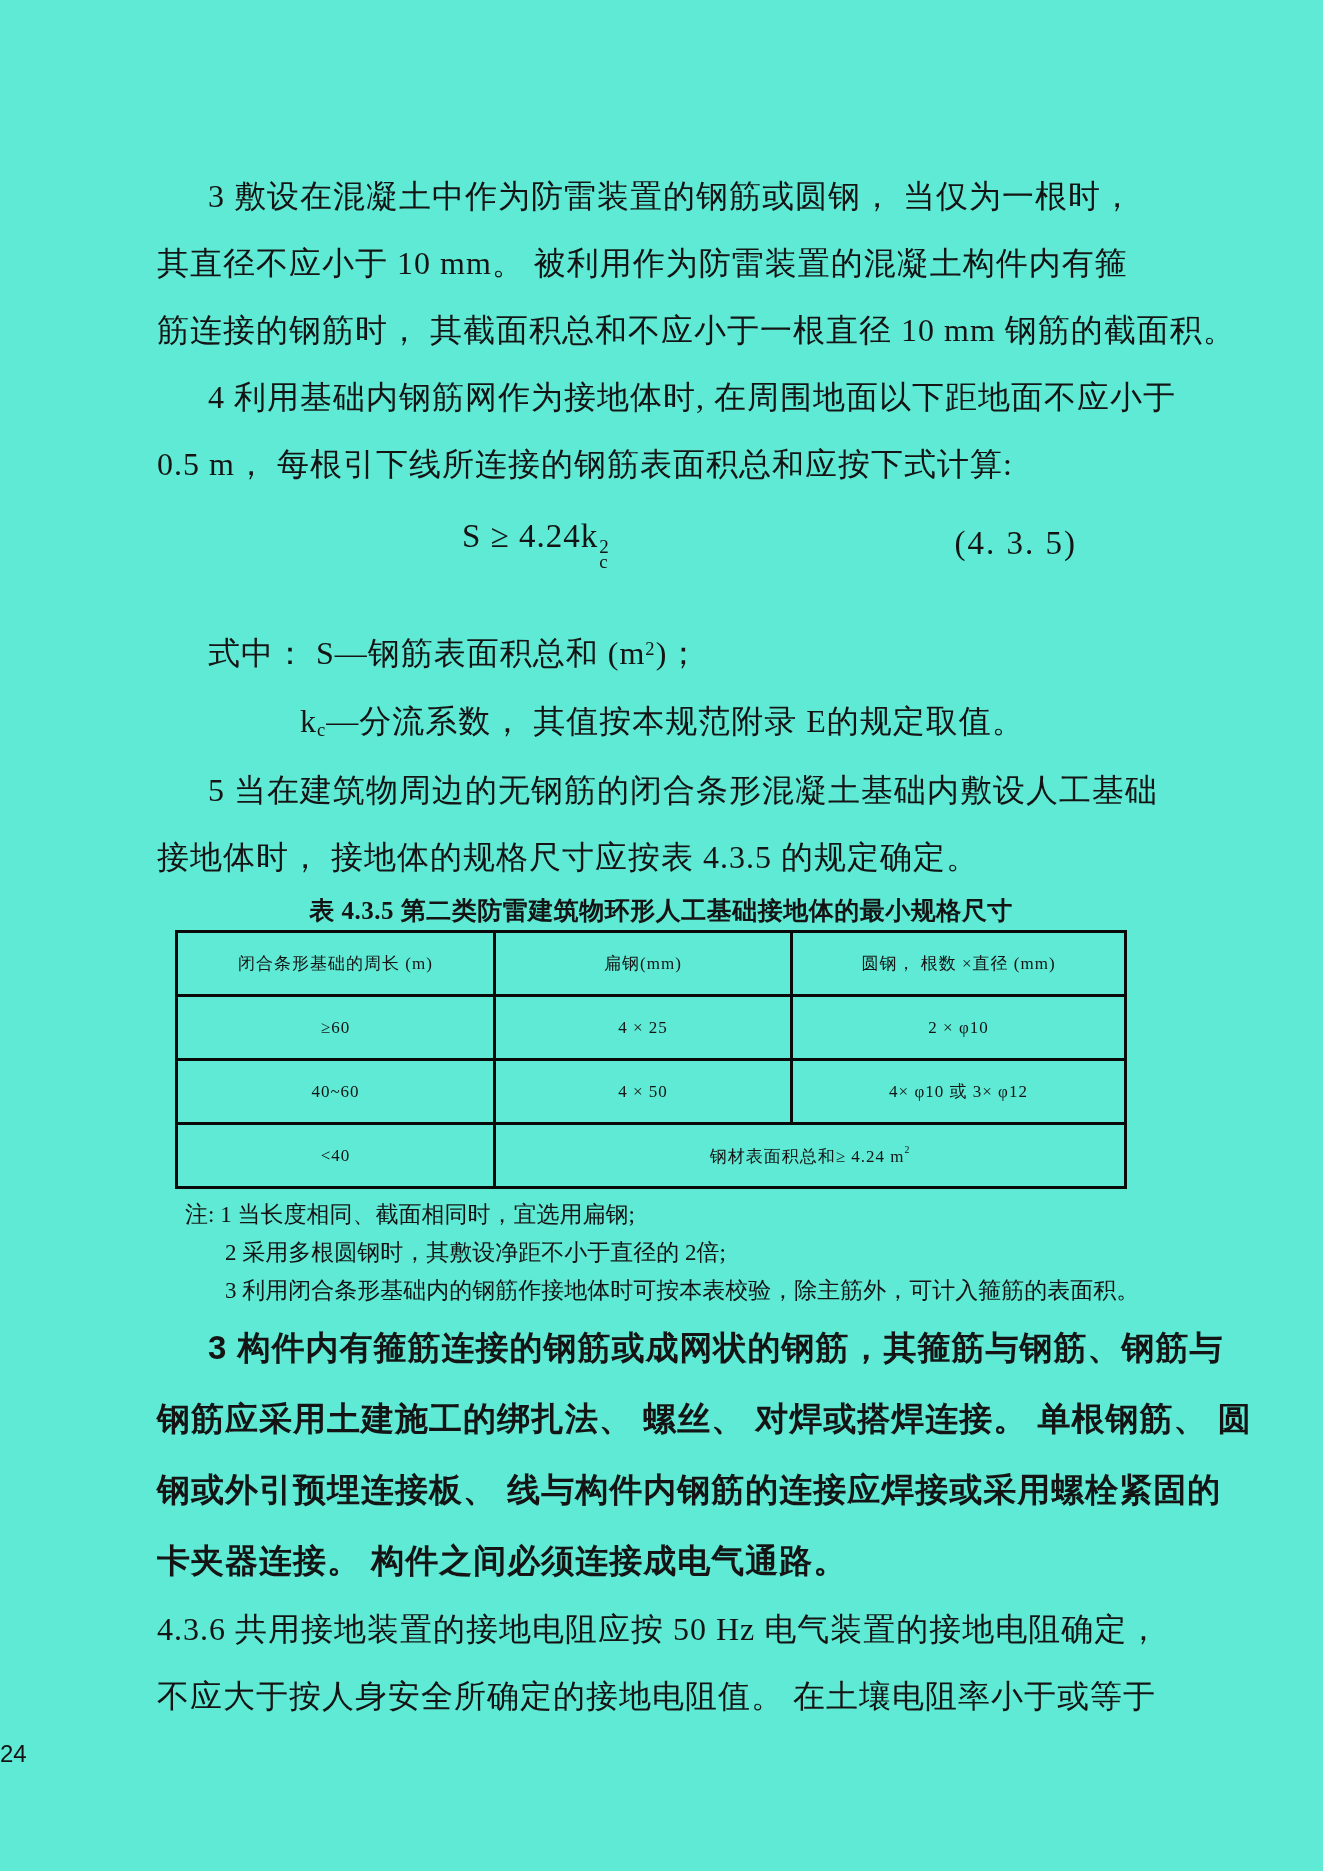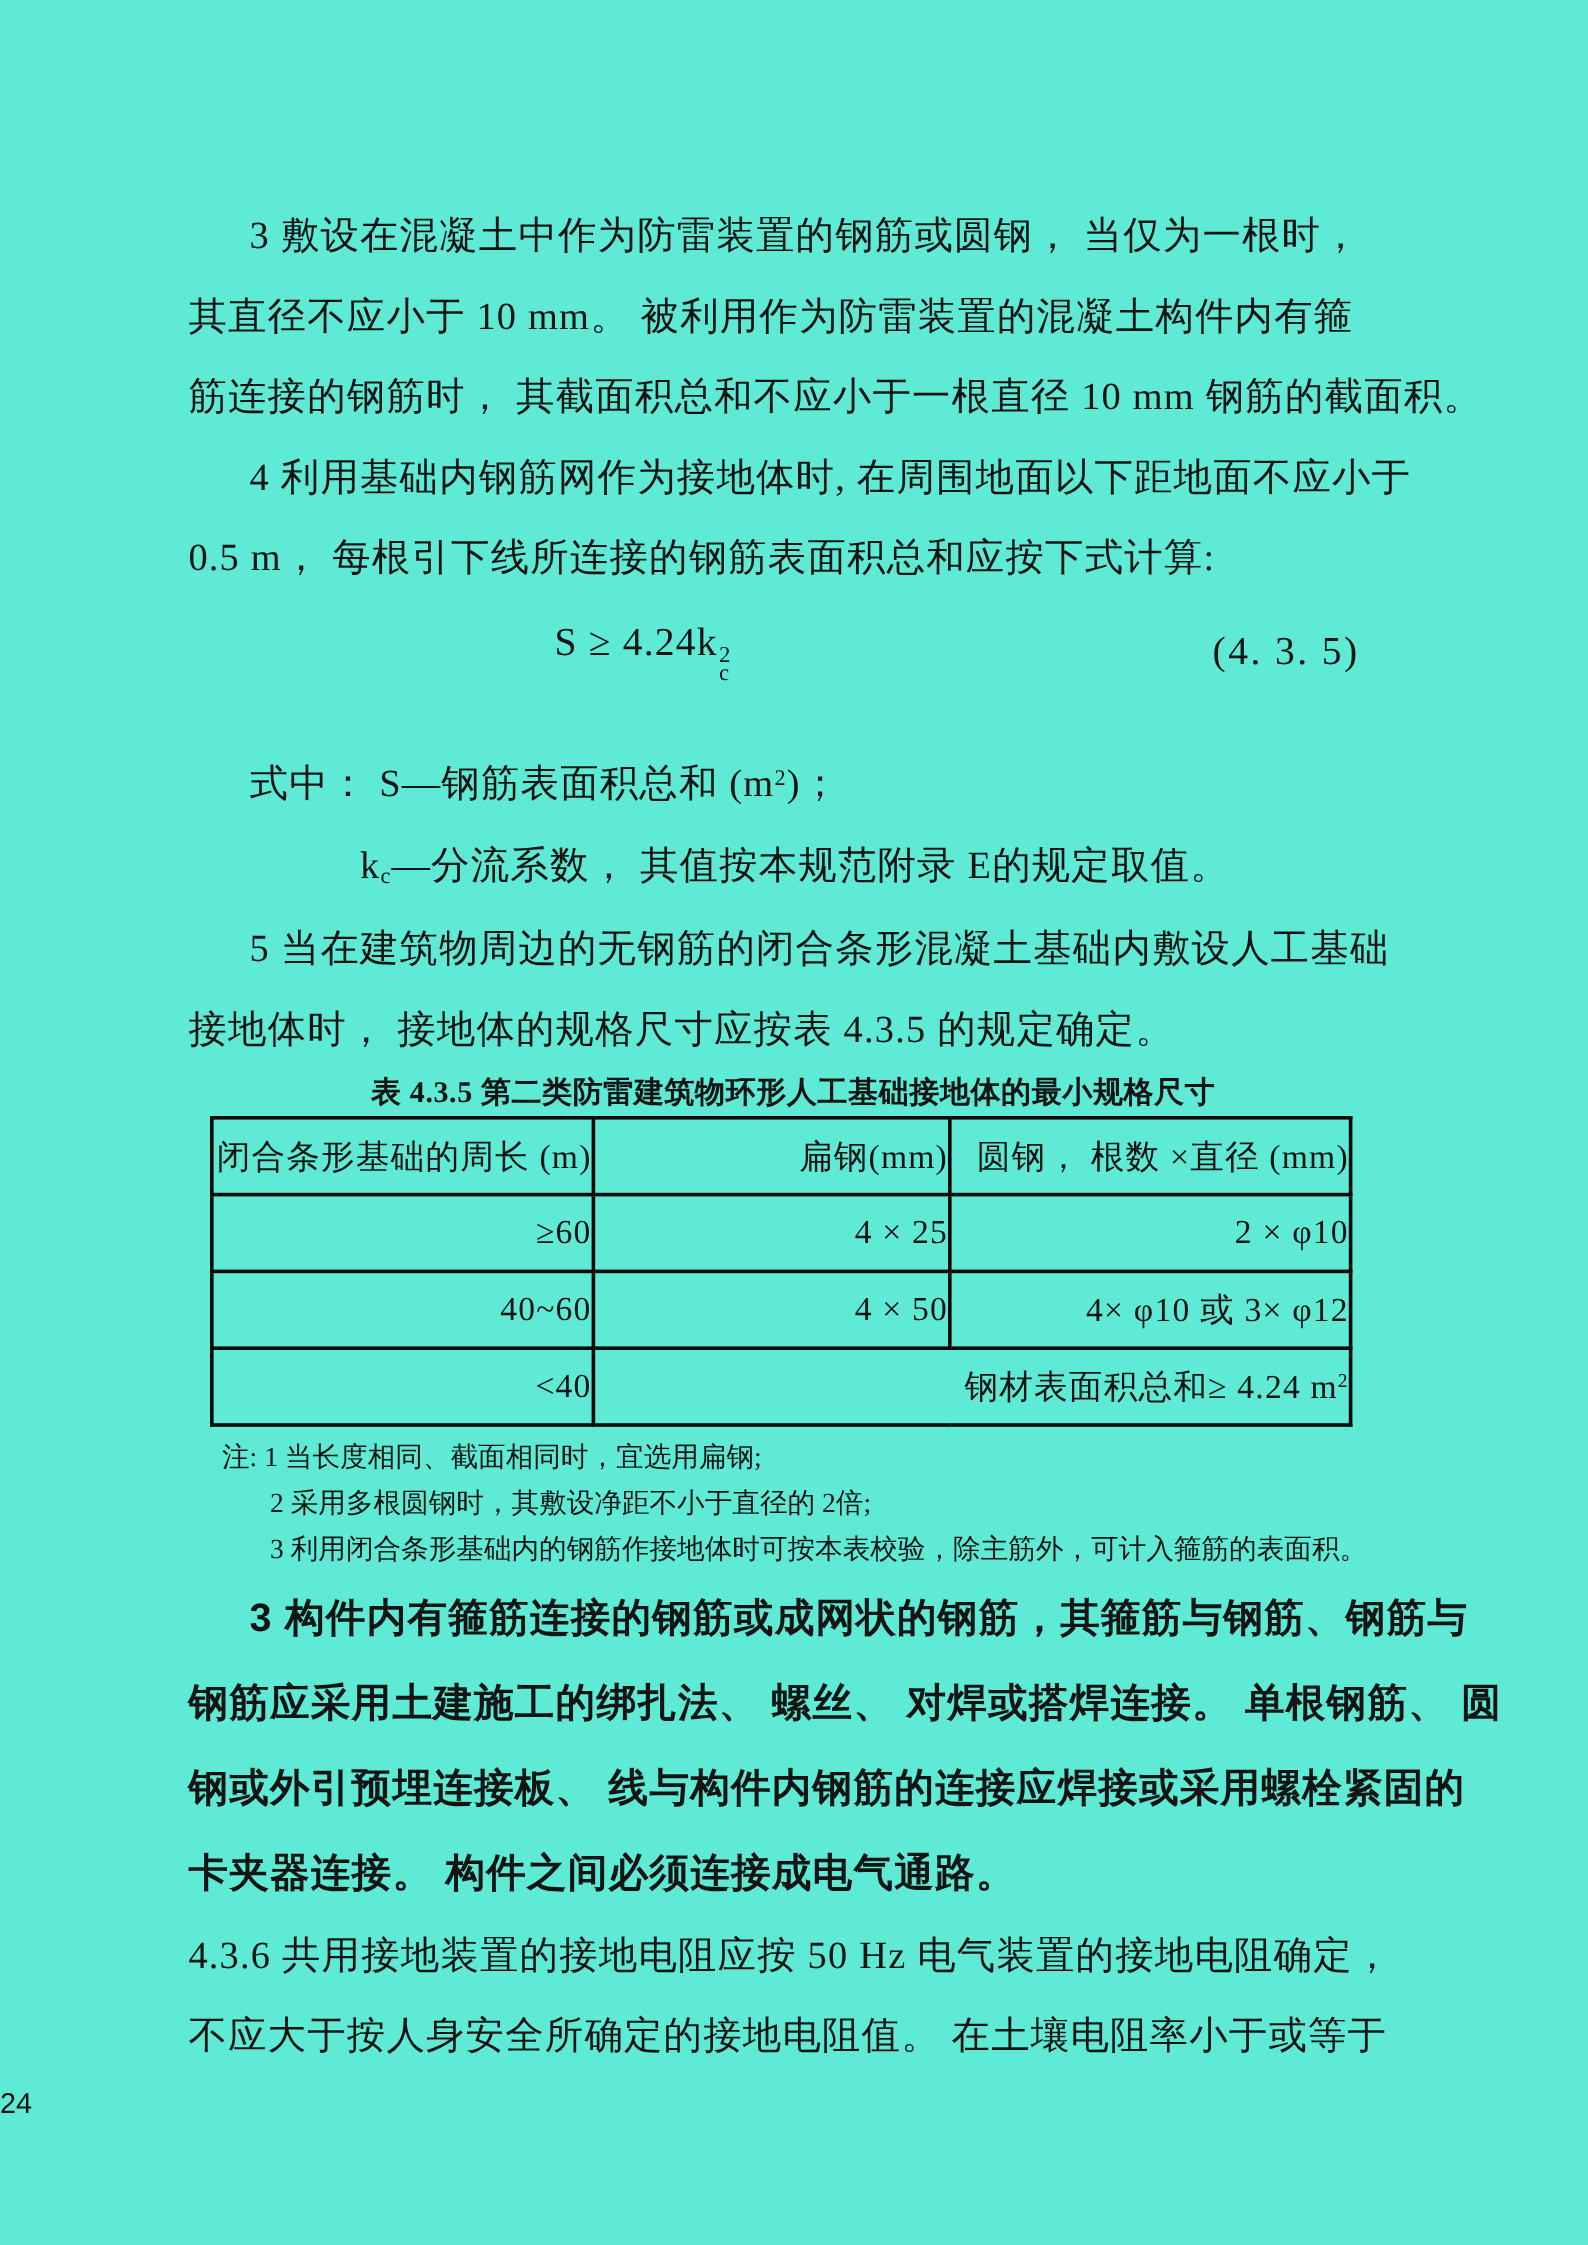--- a/index.html
+++ b/index.html
@@ -33,21 +33,21 @@
   }
   .formula { margin-left:305px; letter-spacing:1px; }
   .stack {
     display:inline-flex;
     flex-direction:column;
     vertical-align:-6px;
     font-size:19px;
     line-height:15px;
     margin-left:1px;
   }
-  .eqnum { margin-left:auto; margin-right:32px; letter-spacing:2px; }
+  .eqnum { margin-left:auto; margin-right:88px; letter-spacing:2px; }
 
   .where { margin-top:25px; }
   .where .bl { line-height:72px; height:72px; }
   .where .kc-ind { text-indent:143px; }
   sub { font-size:0.58em; vertical-align:-4px; }
   sup { font-size:0.58em; vertical-align:9px; }
 
   .tbl-title {
     margin-top:0;
     height:39px;
@@ -62,23 +62,23 @@
     border-collapse:collapse;
     margin-left:18px;
     width:949px;
     table-layout:fixed;
   }
   table.spec, table.spec th, table.spec td {
     border:3px solid #0a0a0a;
   }
   table.spec th, table.spec td {
     height:64px;
-    text-align:right;
+    text-align:center;
     vertical-align:middle;
-    font-size:28px;
+    font-size:17px;
     font-weight:normal;
     letter-spacing:1px;
     white-space:nowrap;
   }
   .c1 { width:318px; } .c2 { width:297px; } .c3 { width:334px; }
 
   .notes { margin-top:7px; font-size:23px;margin-left:28px; }
   .note-line { line-height:38px; height:38px; white-space:nowrap; }
   .note-ind { padding-left:40px; }
 

